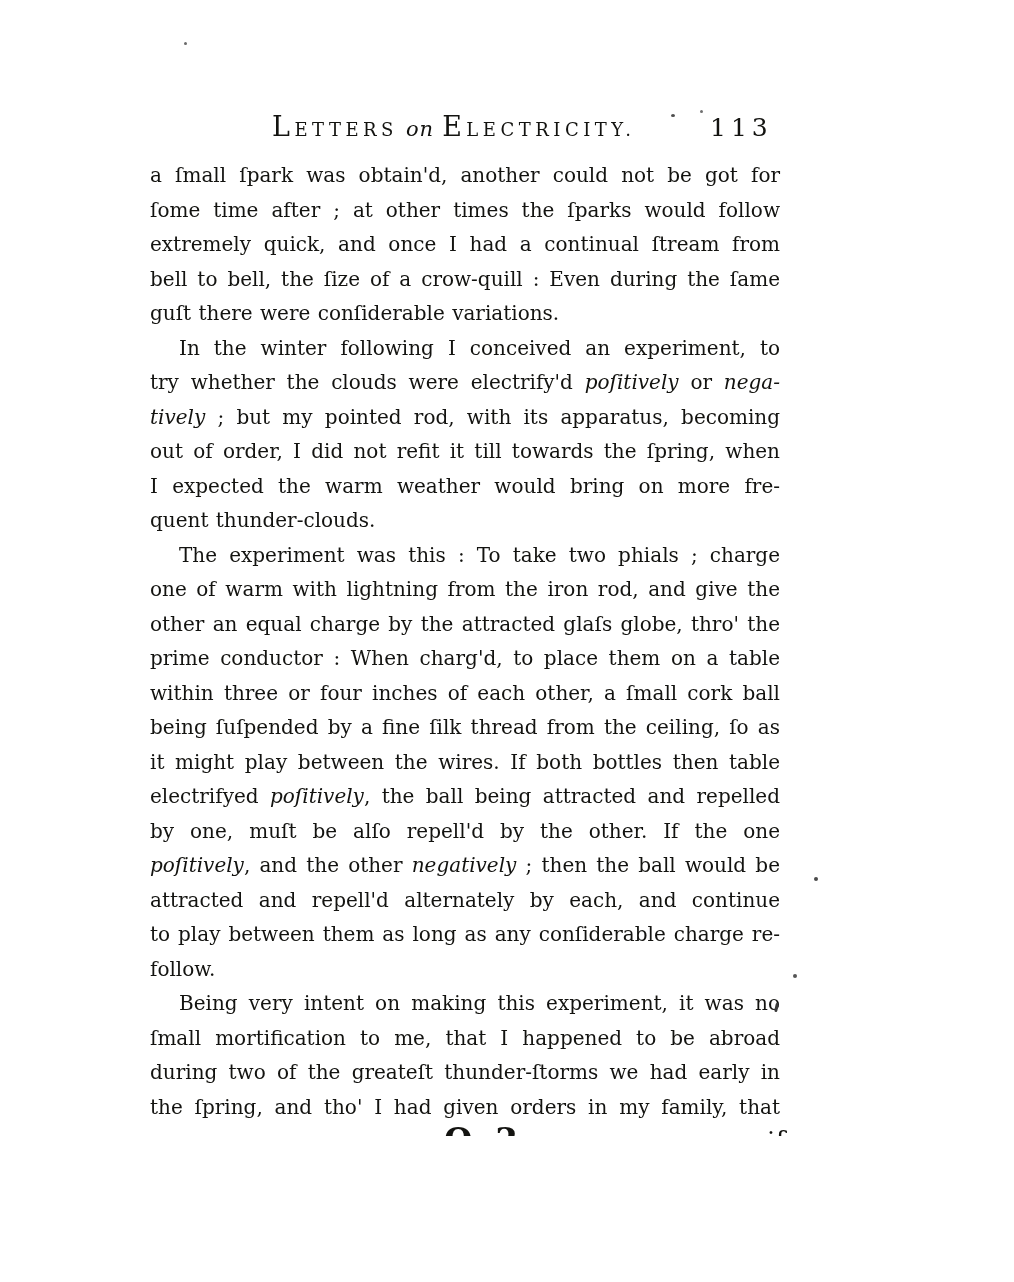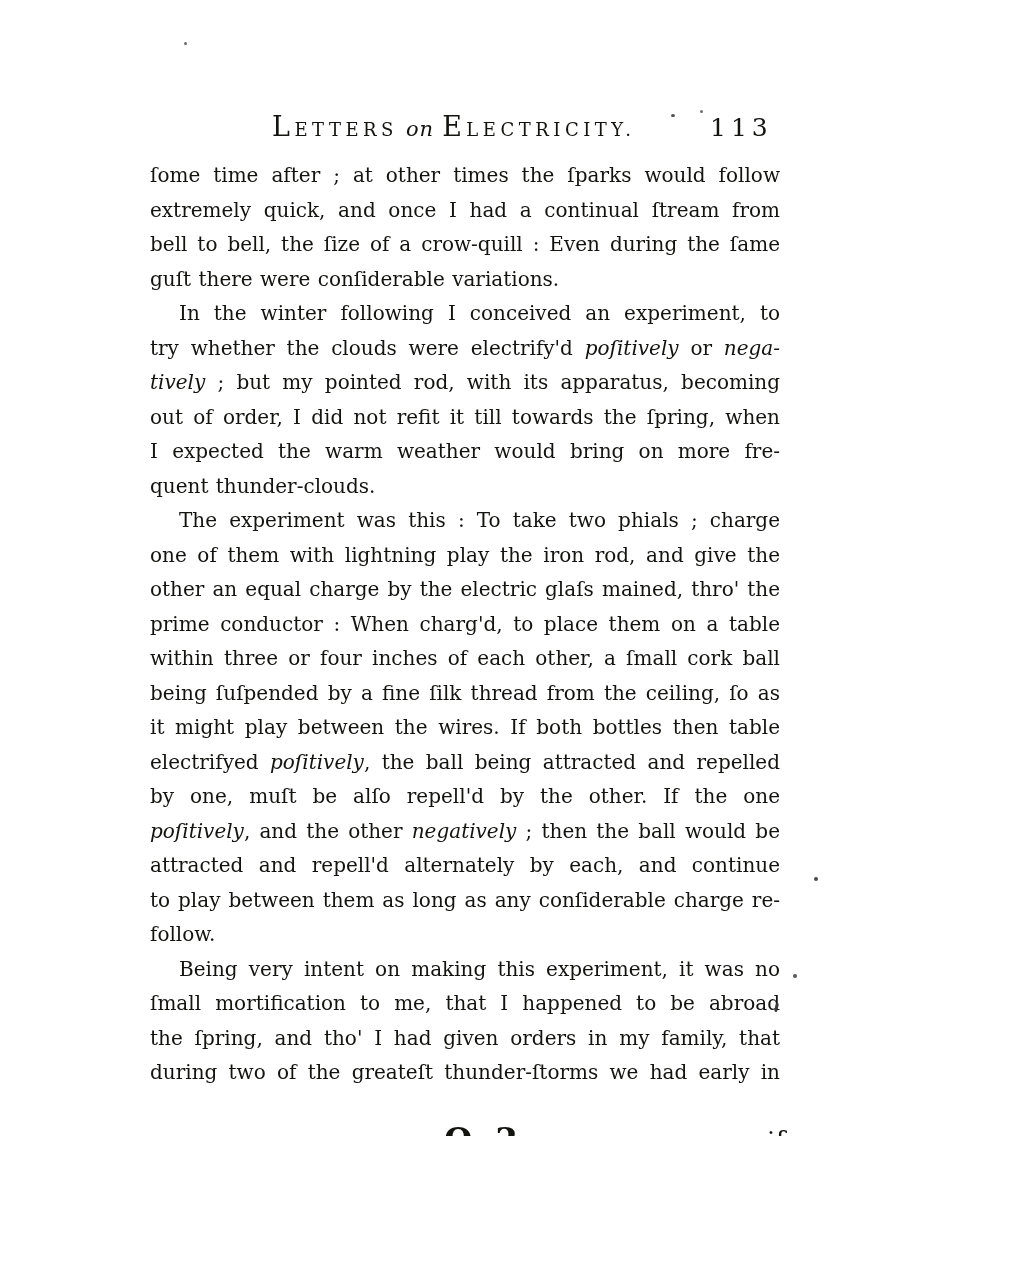--- a/index.html
+++ b/index.html
@@ -151,47 +151,48 @@
 <div class="page">
 
   <div class="running-head">
     <div class="head-title">
       <span class="hw">Letters</span><span class="hc">on</span><span class="hw">Electricity.</span>
     </div>
     <div class="page-number">113</div>
   </div>
 
   <div class="text-block" id="text-block">
+      <div class="line">a ſmall ſpark was obtain'd, another could not be got for</div>
       <div class="line">ſome time after ; at other times the ſparks would follow</div>
       <div class="line">extremely quick, and once I had a continual ſtream from</div>
       <div class="line">bell to bell, the ſize of a crow-quill : Even during the ſame</div>
       <div class="line endline">guſt there were conſiderable variations.</div>
       <div class="line indent">In the winter following I conceived an experiment, to</div>
       <div class="line">try whether the clouds were electrify'd <i>poſitively</i> or <i>nega-</i></div>
       <div class="line"><i>tively</i> ; but my pointed rod, with its apparatus, becoming</div>
       <div class="line">out of order, I did not refit it till towards the ſpring, when</div>
       <div class="line">I expected the warm weather would bring on more fre-</div>
       <div class="line endline">quent thunder-clouds.</div>
       <div class="line indent">The experiment was this : To take two phials ; charge</div>
-      <div class="line">one of them with lightning play the iron rod, and give the</div>
-      <div class="line">other an equal charge by the electric glaſs mained, thro' the</div>
+      <div class="line">one of warm with lightning from the iron rod, and give the</div>
+      <div class="line">other an equal charge by the attracted glaſs globe, thro' the</div>
       <div class="line">prime conductor : When charg'd, to place them on a table</div>
       <div class="line">within three or four inches of each other, a ſmall cork ball</div>
       <div class="line">being ſuſpended by a fine ſilk thread from the ceiling, ſo as</div>
       <div class="line">it might play between the wires. If both bottles then table</div>
       <div class="line">electrifyed <i>poſitively</i>, the ball being attracted and repelled</div>
       <div class="line">by one, muſt be alſo repell'd by the other. If the one</div>
       <div class="line"><i>poſitively</i>, and the other <i>negatively</i> ; then the ball would be</div>
       <div class="line">attracted and repell'd alternately by each, and continue</div>
       <div class="line">to play between them as long as any conſiderable charge re-</div>
       <div class="line endline">follow.</div>
       <div class="line indent">Being very intent on making this experiment, it was no</div>
       <div class="line">ſmall mortification to me, that I happened to be abroad</div>
+      <div class="line">during two of the greateſt thunder-ſtorms we had early in</div>
       <div class="line">the ſpring, and tho' I had given orders in my family, that</div>
-      <div class="line">during two of the greateſt thunder-ſtorms we had early in</div>
     </div>
 
   <div class="sig-line">
     <span class="sig">Q 2</span>
     <span class="catchword">if</span>
   </div>
 
   <div class="watermark">
     <span class="wm-prefix">Digitized by</span>
     <span class="wm-brand">Google</span>

